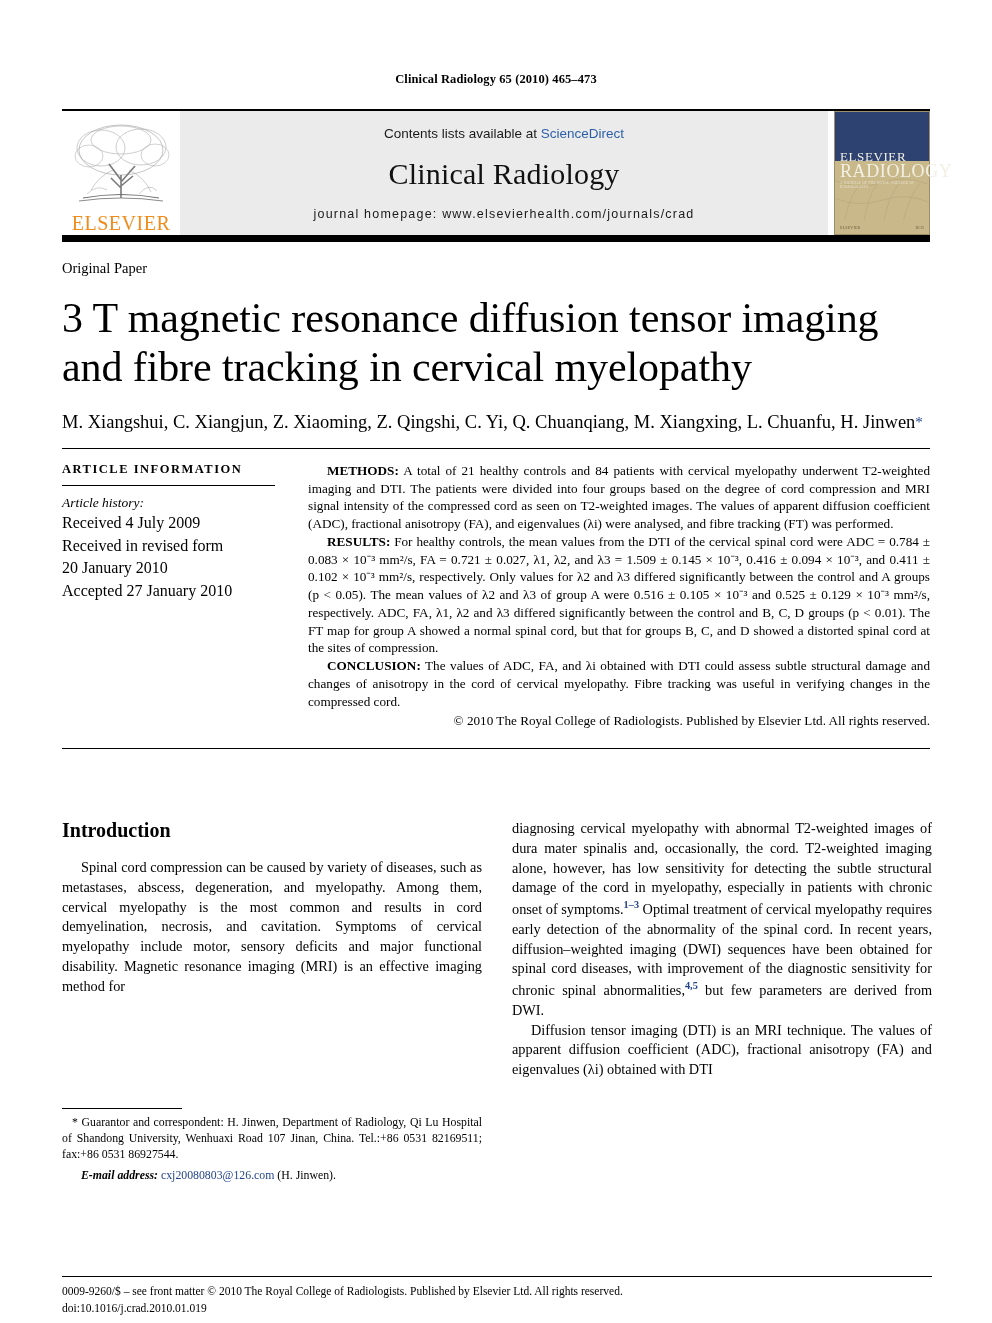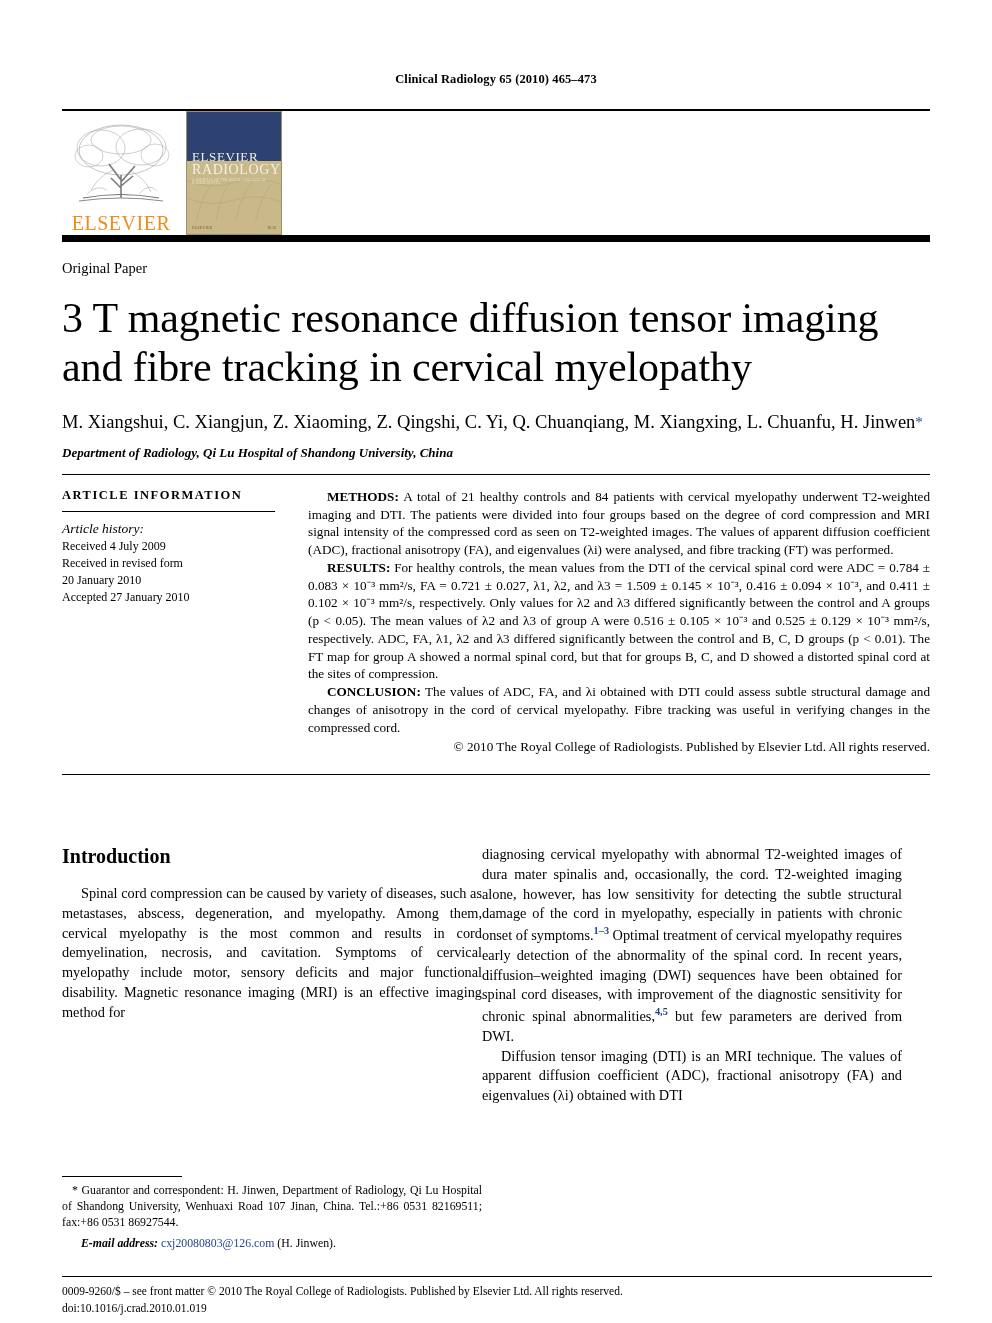--- a/index.html
+++ b/index.html
@@ -110,21 +110,21 @@
     position: absolute;
     left: 5px;
     top: 32%;
     width: 88%;
     font-family: "Liberation Serif", serif;
     color: #f2f0e4;
     font-size: 13px;
     line-height: 0.95;
     letter-spacing: 0.6px;
   }
-  .cover-title .l2 { font-size: 14px; }
+  .cover-title .l2 { font-size: 18px; }
   .cover-sub {
     font-size: 3.4px;
     letter-spacing: 0.3px;
     display: block;
     margin-top: 2px;
     color: #e8e2cd;
   }
   .cover-foot {
     position: absolute;
     bottom: 4px; left: 5px; right: 5px;
@@ -198,21 +198,21 @@
     width: 213px;
   }
   .history-title {
     font-family: "Liberation Serif", serif;
     font-style: italic;
     font-size: 13.5px;
     line-height: 1.42;
   }
   .history-line {
     font-family: "Liberation Serif", serif;
-    font-size: 12px;
+    font-size: 16px;
     line-height: 1.42;
   }
   .abs-right {
     flex: 1 1 auto;
     font-family: "Liberation Serif", serif;
     font-size: 13.2px;
     line-height: 1.345;
     text-align: justify;
   }
   .abs-right p { text-indent: 19px; margin: 0; }
@@ -223,20 +223,21 @@
   }
   .abs-rule-bottom {
     border-top: 1.6px solid #000;
     margin-top: 18px;
   }
 
   
   .body-cols {
     display: flex;
     margin-top: 70px;
+    gap: 30px;
   }
   .col {
     width: 420px;
     flex: 0 0 420px;
   }
   .sec-head {
     font-family: "Liberation Serif", serif;
     font-weight: bold;
     font-size: 20px;
     margin-bottom: 16px;
@@ -249,21 +250,21 @@
     text-indent: 19px;
     margin: 0;
   }
   .col-right .body-p.first { text-indent: 0; }
   .ref-sup { color: #24458c; font-weight: bold; font-size: 0.72em; vertical-align: super; }
 
   
   .footnote {
     position: absolute;
     left: 62px;
-    top: 1176px;
+    top: 1108px;
     width: 420px;
   }
   .footnote-rule {
     border-top: 1.1px solid #000;
     width: 120px;
     margin-bottom: 5px;
   }
   .footnote-text {
     font-family: "Liberation Serif", serif;
     font-size: 11.8px;
@@ -320,20 +321,25 @@
           <path d="M10 81 q42 -6 84 0" stroke="#8a8a8a" stroke-width="1"></path>
           <path d="M18 74 q10 -10 20 -4" stroke="#a0a0a0"></path>
           <path d="M70 74 q10 -12 18 -3" stroke="#a0a0a0"></path>
           <path d="M44 50 q-14 6 -22 20" stroke="#999"></path>
           <path d="M60 50 q16 8 22 22" stroke="#999"></path>
         </g>
       </svg>
       <div class="elsevier-word">ELSEVIER</div>
     </div>
 
+    <div class="masthead-center">
+      <div class="contents-line"><span>Contents lists available at </span><span class="sd-link">ScienceDirect</span></div>
+      <div class="journal-name">Clinical Radiology</div>
+      <div class="homepage-line">journal homepage: www.elsevierhealth.com/journals/crad</div>
+    </div>
 
     <div class="cover-thumb">
       <div class="cover-top"></div>
       <svg class="cover-fig" viewBox="0 0 96 60" preserveAspectRatio="none">
         <g stroke="#8f7f54" fill="none" stroke-width="0.6">
           <path d="M10 60 q6 -30 20 -40 M30 60 q4 -26 14 -38 M50 60 q6 -28 18 -40 M70 60 q6 -24 16 -36"></path>
           <path d="M0 20 q24 10 48 2 q24 -8 48 2"></path>
           <path d="M0 38 q24 10 48 2 q24 -8 48 2"></path>
         </g>
       </svg>
@@ -346,21 +352,20 @@
         <span>ELSEVIER</span>
         <span>RCR</span>
       </div>
     </div>
   </div>
   <div class="masthead-rule-bottom"></div>
 
   <div class="article-type">Original Paper</div>
   <h1 class="article-title">3 T magnetic resonance diffusion tensor imaging and fibre tracking in cervical myelopathy</h1>
   <div class="authors"><span>M. Xiangshui, C. Xiangjun, Z. Xiaoming, Z. Qingshi, C. Yi, Q. Chuanqiang, M. Xiangxing, L. Chuanfu, H. Jinwen</span><span class="star">*</span></div>
-  <div class="affiliation">Department of Radiology, Qi Lu Hospital of Shandong University, China</div>
 
   <div class="abs-rule-top"></div>
   <div class="abs-wrap">
 
     <div class="abs-left">
       <div class="abs-info-head">ARTICLE INFORMATION</div>
       <div class="abs-left-rule"></div>
       <div class="history-title">Article history:</div>
       <div class="history-line">Received 4 July 2009</div>
       <div class="history-line">Received in revised form</div>

